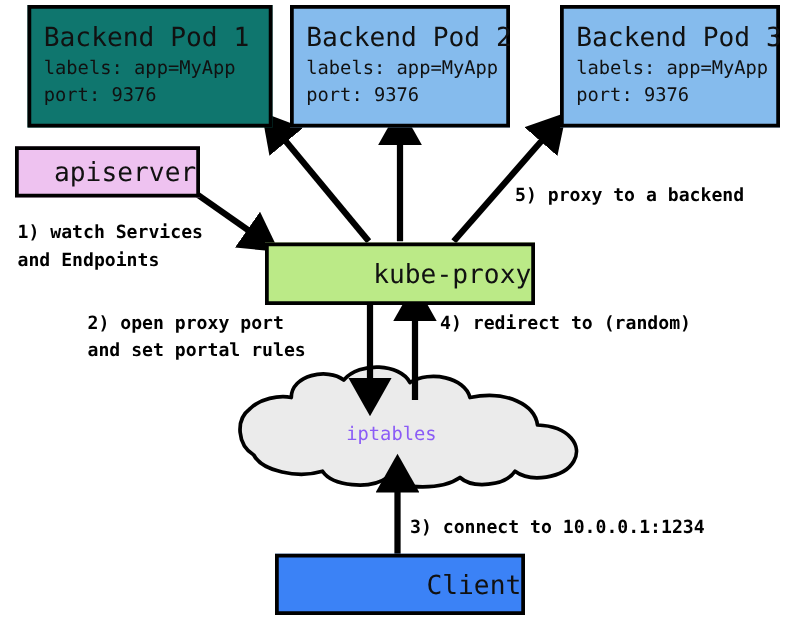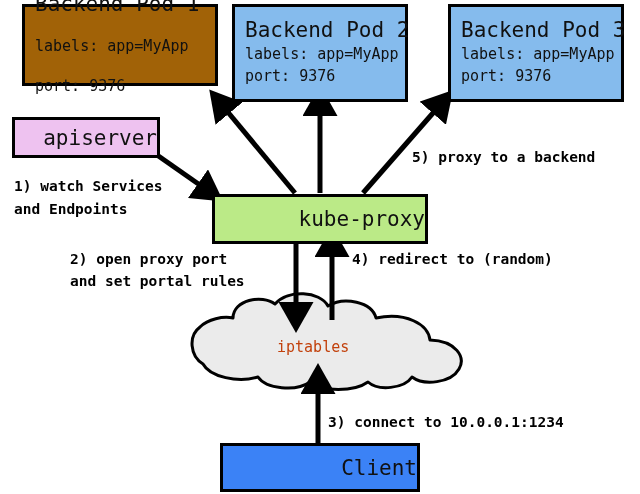--- a/index.html
+++ b/index.html
@@ -60,21 +60,21 @@
     font-weight: bold;
     font-size: 14.5px;
     line-height: 21px;
     color: #000000;
     white-space: pre;
     z-index: 4;
   }
   .cloud-label {
     position: absolute;
     font-size: 15px;
-    color: #c2410c;
+    color: #8b5cf6;
     z-index: 4;
     white-space: nowrap;
     text-align: center;
   }
 </style>
 </head>
 <body>
 
 <div id="canvas">
 
@@ -107,21 +107,21 @@
 
     <line x1="363" y1="193" x2="440" y2="105" stroke="#000000" stroke-width="5" marker-end="url(#arrowhead)"></line>
 
     <line x1="296" y1="244" x2="296" y2="313" stroke="#000000" stroke-width="5" marker-end="url(#arrowhead)"></line>
 
     <line x1="332" y1="320" x2="332" y2="246" stroke="#000000" stroke-width="5" marker-end="url(#arrowhead)"></line>
 
     <line x1="318" y1="443" x2="318" y2="383" stroke="#000000" stroke-width="5" marker-end="url(#arrowhead)"></line>
   </svg>
 
-  <div class="node pod" style="left:22px; top:4px; width:196px; height:82px; background:#a16207;gap:18px;">
+  <div class="node pod" style="left:22px; top:4px; width:196px; height:98px; background:#0f766e;">
     <div class="pod-title">Backend Pod 1</div>
     <div class="pod-line">labels: app=MyApp</div>
     <div class="pod-line">port: 9376</div>
   </div>
 
   <div class="node pod" style="left:232px; top:4px; width:176px; height:98px; background:#85bbed;">
     <div class="pod-title">Backend Pod 2</div>
     <div class="pod-line">labels: app=MyApp</div>
     <div class="pod-line">port: 9376</div>
   </div>

